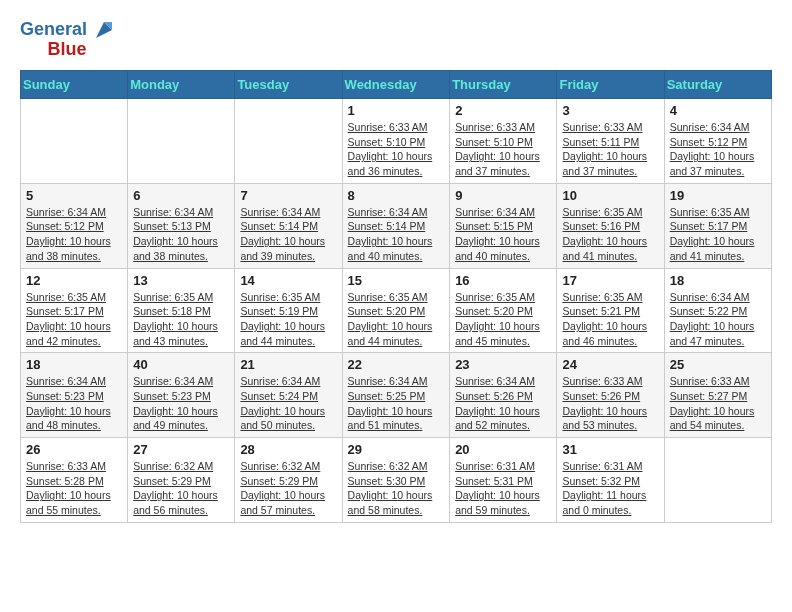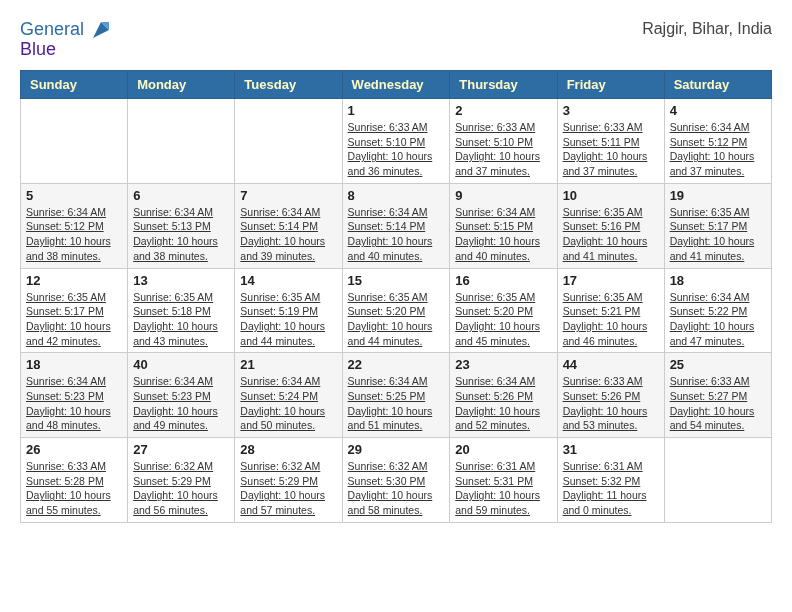--- a/index.html
+++ b/index.html
@@ -15,23 +15,24 @@
       justify-content: space-between;
       align-items: flex-start;
       margin-bottom: 10px;
     }
     .logo {
       display: flex;
       align-items: center;
     }
     .logo-text {
       font-size: 18px;
-      font-weight: normal;
+      font-weight: bold;
       color: #333;
       line-height: 1.1;
+      text-align: center;
     }
     .logo-text span {
       color: #2e6da4;
     }
     .logo-icon {
       width: 20px;
       height: 20px;
       margin-left: 2px;
     }
     .title-block {
@@ -46,24 +47,24 @@
       font-size: 16px;
       color: #444;
     }
     .calendar {
       width: 100%;
       border-collapse: collapse;
       border: 1px solid #ccc;
     }
     .calendar th {
       background-color: #2e6da4;
-      color: #fef9c3;
+      color: #5eead4;
       font-size: 13px;
       font-weight: bold;
-      padding: 6px 9px;
+      padding: 6px 2px;
       text-align: left;
       border: 1px solid #2a5f8f;
     }
     .calendar td {
       vertical-align: top;
       border: 1px solid #ccc;
       padding: 4px 5px;
       width: 108px;
       min-height: 80px;
       font-size: 11px;
@@ -95,25 +96,24 @@
 <div class="header">
   <div class="logo">
     <div>
       <div class="logo-text">
         <span>General</span>
         <svg class="logo-icon" viewBox="0 0 20 20" style="display:inline-block;vertical-align:middle;">
           <polygon points="2,18 10,2 18,10" fill="#2e6da4"></polygon>
           <polygon points="10,2 18,2 18,10" fill="#5b9bd5"></polygon>
         </svg>
       </div>
-      <div class="logo-text" style="color:#4c1d95;">Blue</div>
+      <div class="logo-text" style="color:#b91c1c;">Blue</div>
     </div>
   </div>
   <div class="title-block">
-    <div class="location">Rajgir, Bihar, India</div>
   </div>
 </div>
 
 <table class="calendar">
   <thead>
     <tr>
     <th>Sunday</th>
         <th>Monday</th>
         <th>Tuesday</th>
         <th>Wednesday</th>
@@ -288,21 +288,21 @@
 and 51 minutes.</div>
         </td>
         <td>
           <div class="day-number">23</div>
           <div class="day-info" style="white-space: pre-line;">Sunrise: 6:34 AM
 Sunset: 5:26 PM
 Daylight: 10 hours
 and 52 minutes.</div>
         </td>
         <td>
-          <div class="day-number">44</div>
+          <div class="day-number">24</div>
           <div class="day-info" style="white-space: pre-line;">Sunrise: 6:33 AM
 Sunset: 5:26 PM
 Daylight: 10 hours
 and 53 minutes.</div>
         </td>
         <td>
           <div class="day-number">25</div>
           <div class="day-info" style="white-space: pre-line;">Sunrise: 6:33 AM
 Sunset: 5:27 PM
 Daylight: 10 hours

